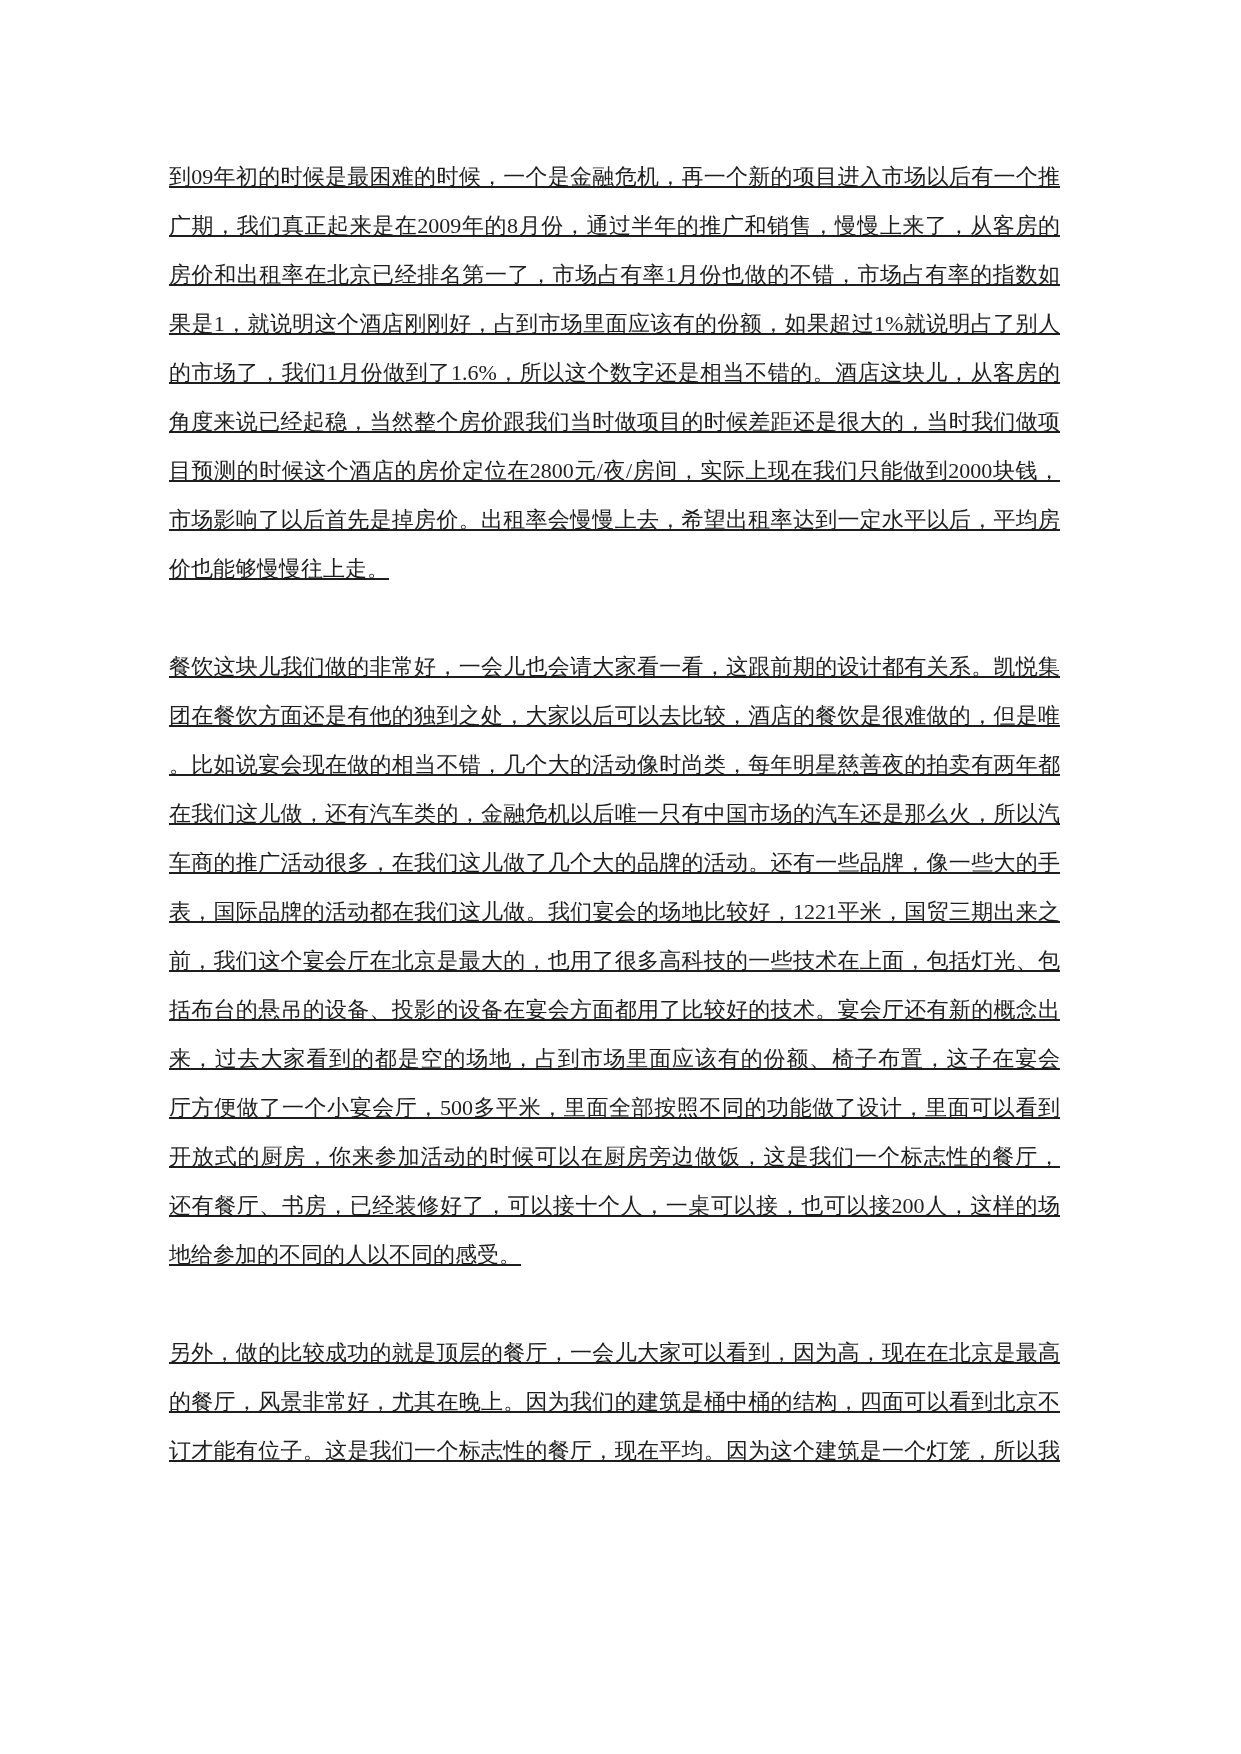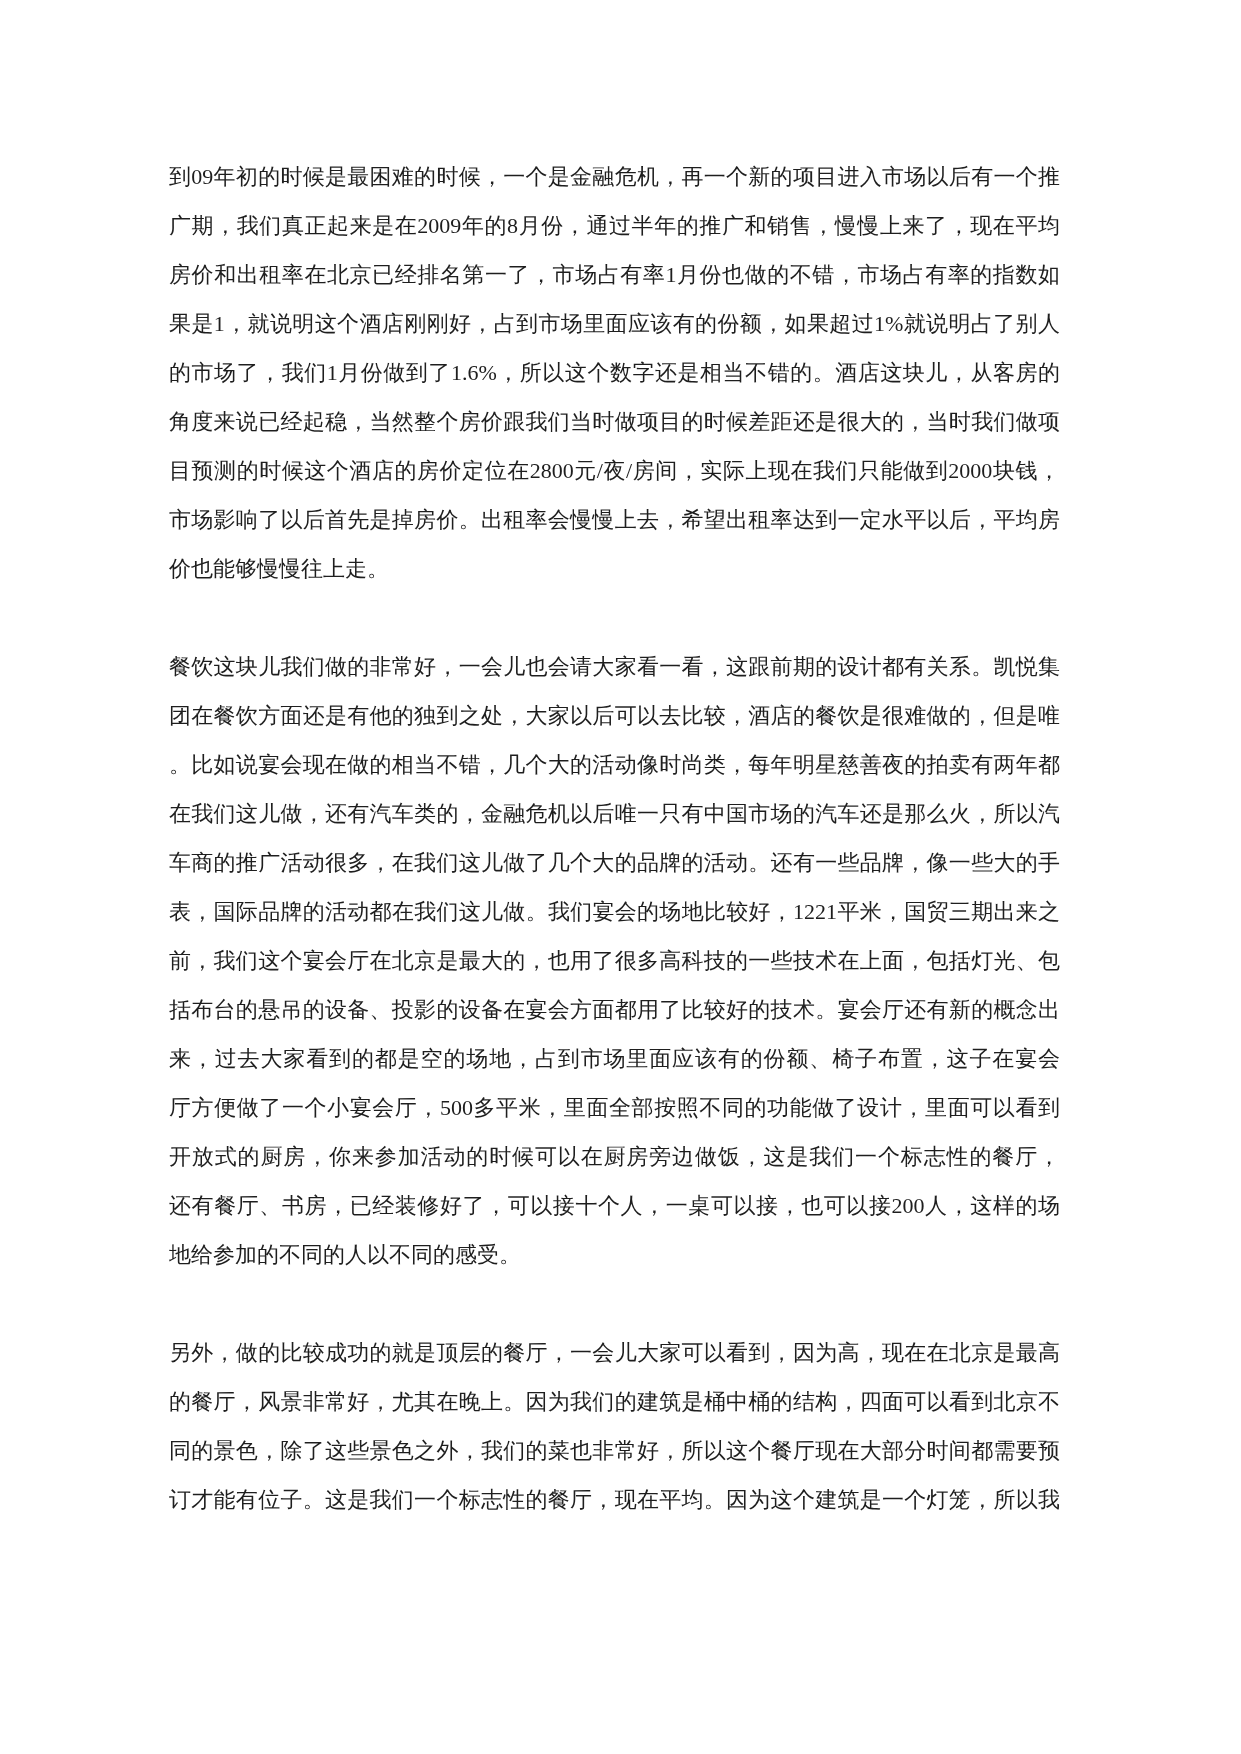--- a/index.html
+++ b/index.html
@@ -15,20 +15,21 @@
     box-sizing: border-box;
     padding: 152px 169px 0 169px;
     overflow: hidden;
     font-family: "Liberation Serif", "DejaVu Serif", serif;
     font-size: 22px;
     line-height: 49px;
     color: #1e1e1e;
   }
   .paragraph {
     margin: 0 12px 49px 0;
+    text-decoration: underline;
   }
   .line {
     height: 49px;
     overflow: hidden;
     text-align: justify;
     text-align-last: justify;
     text-justify: inter-character;
     white-space: normal;
   }
   .line.short-last {
@@ -36,21 +37,21 @@
     text-align-last: left;
   }
 </style>
 </head>
 <body>
 
 <div class="page" style="background: rgb(255, 255, 255); color: rgb(30, 30, 30);">
   <div id="document-content">
       <div class="paragraph">
         <div class="line">到09年初的时候是最困难的时候，一个是金融危机，再一个新的项目进入市场以后有一个推</div>
-        <div class="line">广期，我们真正起来是在2009年的8月份，通过半年的推广和销售，慢慢上来了，现在平均</div>
+        <div class="line">广期，我们真正起来是在2009年的8月份，通过半年的推广和销售，慢慢上来了，从客房的</div>
         <div class="line">房价和出租率在北京已经排名第一了，市场占有率1月份也做的不错，市场占有率的指数如</div>
         <div class="line">果是1，就说明这个酒店刚刚好，占到市场里面应该有的份额，如果超过1%就说明占了别人</div>
         <div class="line">的市场了，我们1月份做到了1.6%，所以这个数字还是相当不错的。酒店这块儿，从客房的</div>
         <div class="line">角度来说已经起稳，当然整个房价跟我们当时做项目的时候差距还是很大的，当时我们做项</div>
         <div class="line">目预测的时候这个酒店的房价定位在2800元/夜/房间，实际上现在我们只能做到2000块钱，</div>
         <div class="line">市场影响了以后首先是掉房价。出租率会慢慢上去，希望出租率达到一定水平以后，平均房</div>
         <div class="line short-last">价也能够慢慢往上走。</div>
       </div>
       <div class="paragraph">
         <div class="line">餐饮这块儿我们做的非常好，一会儿也会请大家看一看，这跟前期的设计都有关系。凯悦集</div>
@@ -63,17 +64,16 @@
         <div class="line">括布台的悬吊的设备、投影的设备在宴会方面都用了比较好的技术。宴会厅还有新的概念出</div>
         <div class="line">来，过去大家看到的都是空的场地，占到市场里面应该有的份额、椅子布置，这子在宴会</div>
         <div class="line">厅方便做了一个小宴会厅，500多平米，里面全部按照不同的功能做了设计，里面可以看到</div>
         <div class="line">开放式的厨房，你来参加活动的时候可以在厨房旁边做饭，这是我们一个标志性的餐厅，</div>
         <div class="line">还有餐厅、书房，已经装修好了，可以接十个人，一桌可以接，也可以接200人，这样的场</div>
         <div class="line short-last">地给参加的不同的人以不同的感受。</div>
       </div>
       <div class="paragraph">
         <div class="line">另外，做的比较成功的就是顶层的餐厅，一会儿大家可以看到，因为高，现在在北京是最高</div>
         <div class="line">的餐厅，风景非常好，尤其在晚上。因为我们的建筑是桶中桶的结构，四面可以看到北京不</div>
-        <div class="line">同的景色，除了这些景色之外，我们的菜也非常好，所以这个餐厅现在大部分时间都需要预</div>
         <div class="line">订才能有位子。这是我们一个标志性的餐厅，现在平均。因为这个建筑是一个灯笼，所以我</div>
       </div>
     </div>
 </div>
 
 </body></html>

